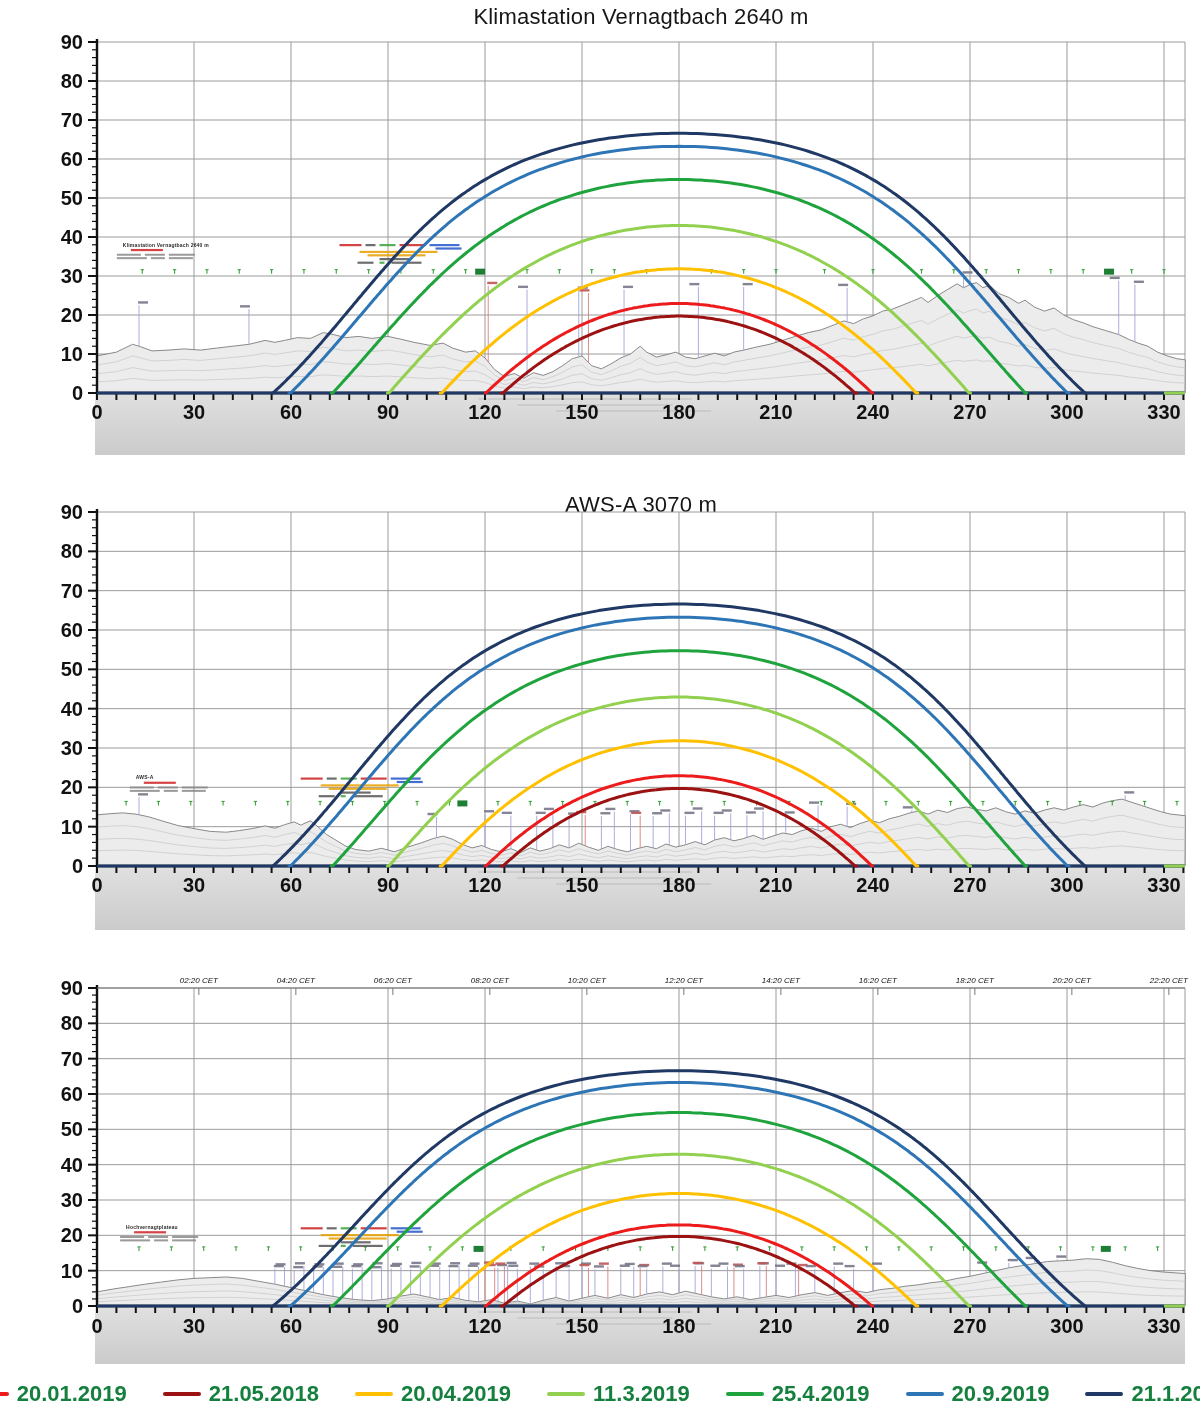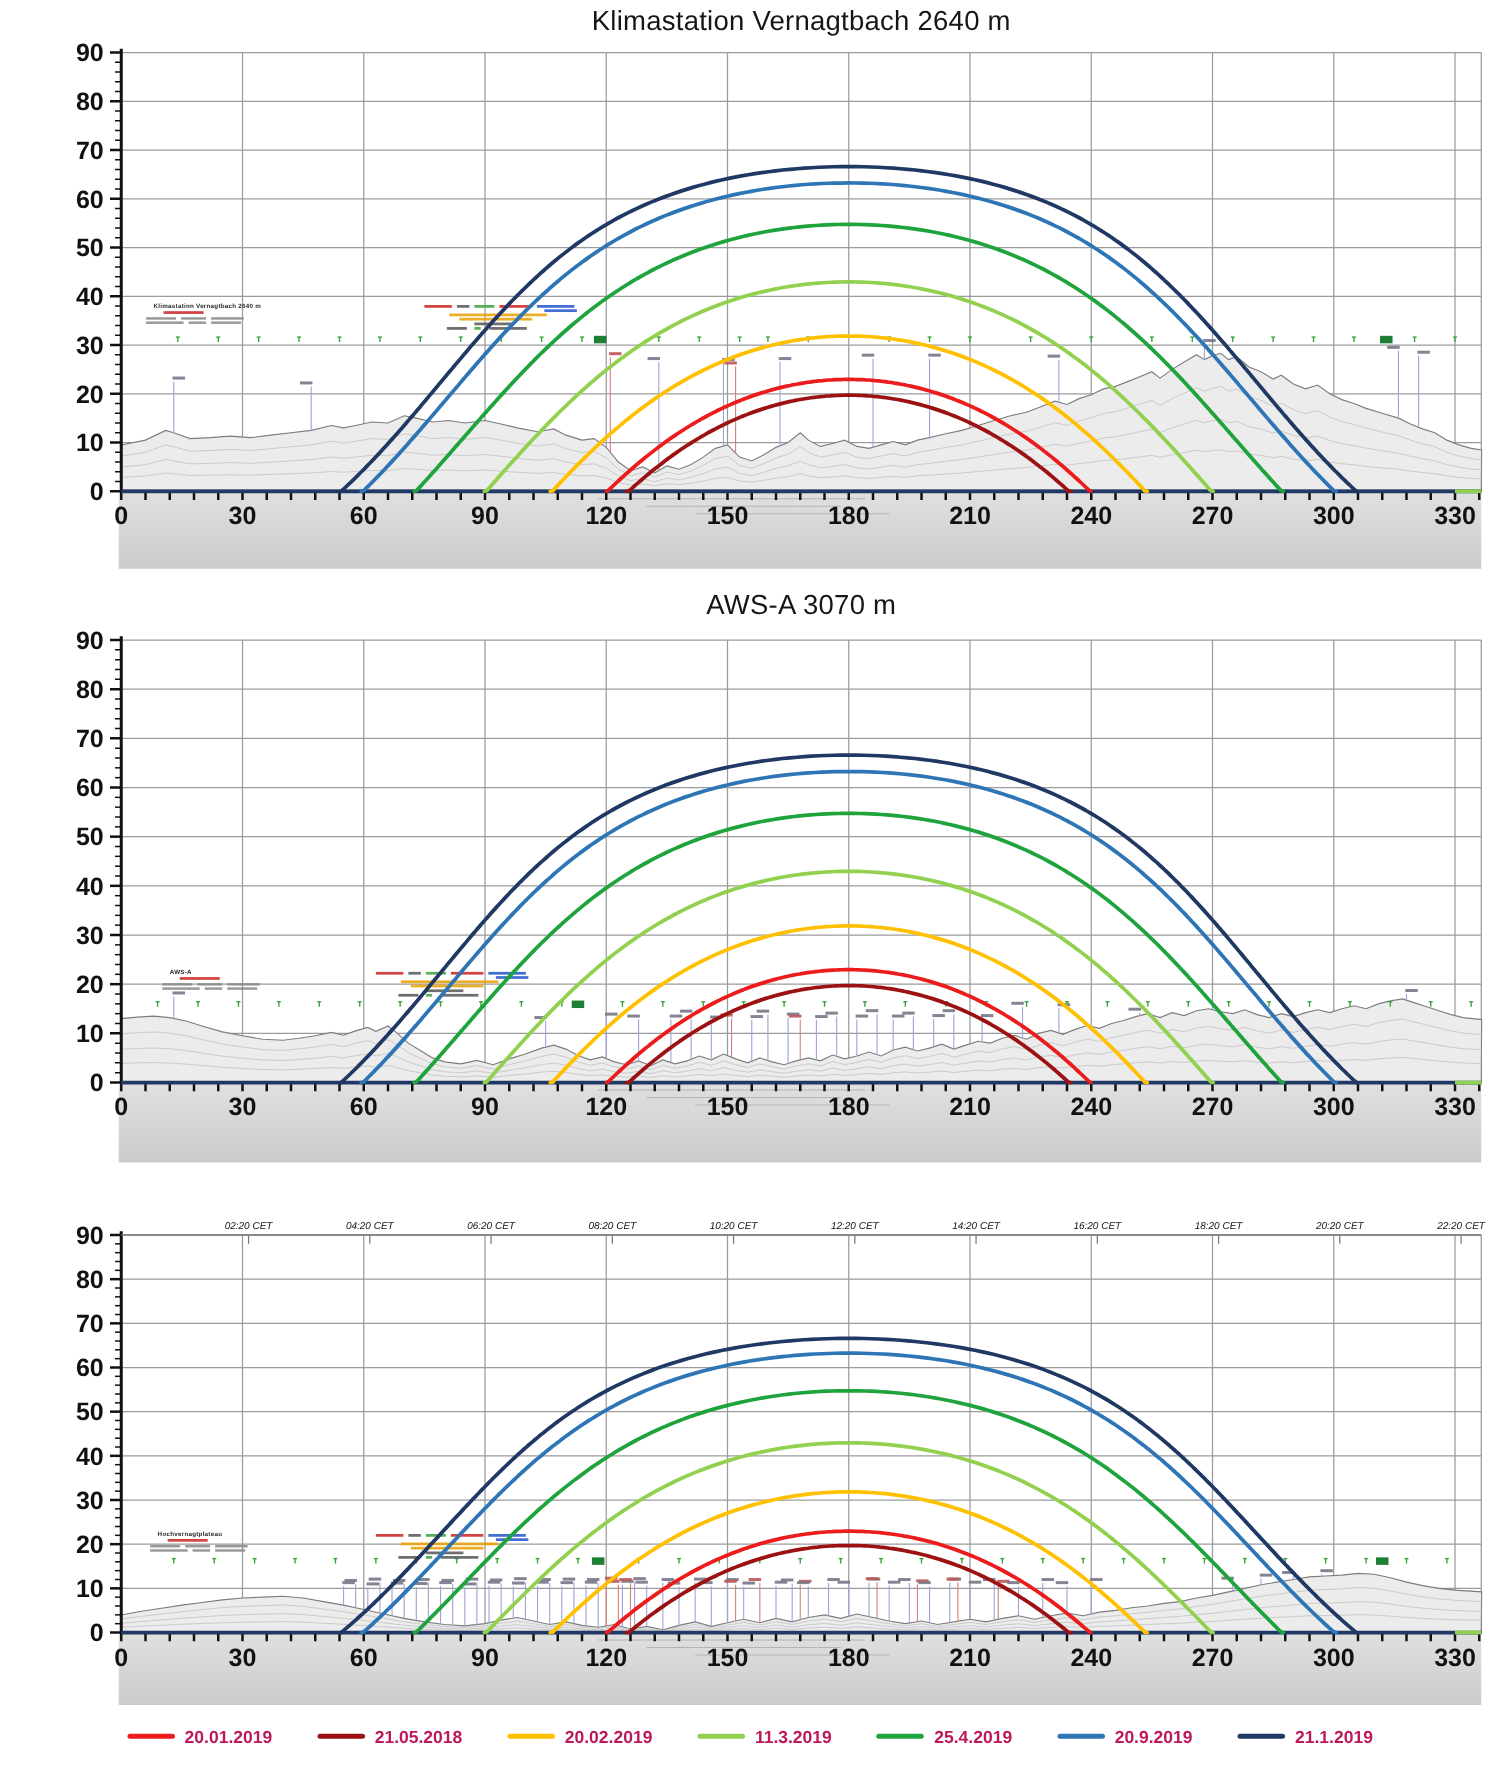--- a/index.html
+++ b/index.html
@@ -5,21 +5,21 @@
   html,body{margin:0;padding:0;background:#ffffff;}
   body{font-family:"Liberation Sans", sans-serif; -webkit-font-smoothing:antialiased;}
   #stage{position:relative;width:1200px;height:1425px;background:#fff;overflow:hidden;}
   .chart-title{position:absolute;left:97px;width:1088px;text-align:center;
     font-size:22px;color:#161616;letter-spacing:.2px;}
   .chart-svg{position:absolute;left:0;}
   #legend{position:absolute;top:1381px;left:0;width:1200px;display:flex;
     justify-content:center;align-items:center;gap:36px;}
   .legend-item{display:flex;align-items:center;}
   .legend-swatch{width:38px;height:4px;border-radius:2px;flex:0 0 auto;}
-  .legend-label{margin-left:8px;font-size:14px;font-weight:700;color:#be185d;}
+  .legend-label{margin-left:8px;font-size:22px;font-weight:700;color:#15803d;}
   svg text{font-family:"Liberation Sans", sans-serif;}
 </style>
 </head>
 <body>
 
 <div id="stage">
 
   <div class="chart-title" style="top:4px">Klimastation Vernagtbach 2640 m</div>
   <svg id="svg-c0" class="chart-svg" style="top:30px" width="1200" height="432" viewBox="0 0 1200 432">
       <defs>
@@ -310,21 +310,21 @@
       <path d="M485.3 363.0L487.2 361.9L489.1 360.0L491.0 358.2L492.9 356.4L494.8 354.6L496.8 352.8L498.7 351.1L500.6 349.3L502.6 347.6L504.6 345.8L506.5 344.1L508.5 342.4L510.5 340.7L512.5 339.0L514.5 337.4L516.5 335.7L518.6 334.1L520.6 332.5L522.7 330.9L524.7 329.3L526.8 327.7L528.9 326.2L531.0 324.6L533.1 323.1L535.2 321.6L537.3 320.1L539.5 318.7L541.6 317.2L543.8 315.8L546.0 314.4L548.2 313.0L550.4 311.6L552.6 310.2L554.8 308.9L557.0 307.6L559.3 306.3L561.5 305.0L563.8 303.8L566.1 302.5L568.4 301.3L570.7 300.1L573.0 299.0L575.3 297.8L577.7 296.7L580.0 295.6L582.4 294.5L584.8 293.5L587.2 292.4L589.6 291.4L592.0 290.5L594.4 289.5L596.8 288.6L599.3 287.7L601.7 286.8L604.2 285.9L606.7 285.1L609.2 284.3L611.7 283.6L614.2 282.8L616.7 282.1L619.2 281.4L621.7 280.7L624.3 280.1L626.8 279.5L629.4 278.9L632.0 278.4L634.5 277.8L637.1 277.4L639.7 276.9L642.3 276.5L644.9 276.0L647.5 275.7L650.1 275.3L652.7 275.0L655.3 274.7L657.9 274.5L660.6 274.2L663.2 274.0L665.8 273.9L668.5 273.7L671.1 273.6L673.7 273.6L676.4 273.5L679.0 273.5L681.6 273.5L684.3 273.6L686.9 273.6L689.5 273.7L692.2 273.9L694.8 274.0L697.4 274.2L700.1 274.5L702.7 274.7L705.3 275.0L707.9 275.3L710.5 275.7L713.1 276.0L715.7 276.5L718.3 276.9L720.9 277.4L723.5 277.8L726.0 278.4L728.6 278.9L731.2 279.5L733.7 280.1L736.3 280.7L738.8 281.4L741.3 282.1L743.8 282.8L746.3 283.6L748.8 284.3L751.3 285.1L753.8 285.9L756.3 286.8L758.7 287.7L761.2 288.6L763.6 289.5L766.0 290.5L768.4 291.4L770.8 292.4L773.2 293.5L775.6 294.5L778.0 295.6L780.3 296.7L782.7 297.8L785.0 299.0L787.3 300.1L789.6 301.3L791.9 302.5L794.2 303.8L796.5 305.0L798.7 306.3L801.0 307.6L803.2 308.9L805.4 310.2L807.6 311.6L809.8 313.0L812.0 314.4L814.2 315.8L816.4 317.2L818.5 318.7L820.7 320.1L822.8 321.6L824.9 323.1L827.0 324.6L829.1 326.2L831.2 327.7L833.3 329.3L835.3 330.9L837.4 332.5L839.4 334.1L841.5 335.7L843.5 337.4L845.5 339.0L847.5 340.7L849.5 342.4L851.5 344.1L853.4 345.8L855.4 347.6L857.4 349.3L859.3 351.1L861.2 352.8L863.2 354.6L865.1 356.4L867.0 358.2L868.9 360.0L870.8 361.9L872.7 363.0" fill="none" stroke="#ec1c1c" stroke-width="3" stroke-linecap="round" stroke-linejoin="round"></path>
       <path d="M501.2 363.0L503.1 362.9L505.0 361.2L506.9 359.4L508.8 357.7L510.7 356.1L512.7 354.4L514.6 352.7L516.5 351.1L518.5 349.4L520.4 347.8L522.4 346.2L524.4 344.6L526.4 343.1L528.4 341.5L530.4 340.0L532.4 338.4L534.4 336.9L536.5 335.4L538.5 333.9L540.6 332.5L542.7 331.0L544.7 329.6L546.8 328.2L548.9 326.8L551.1 325.5L553.2 324.1L555.3 322.8L557.5 321.5L559.6 320.2L561.8 318.9L564.0 317.7L566.1 316.4L568.3 315.2L570.6 314.0L572.8 312.9L575.0 311.7L577.3 310.6L579.5 309.5L581.8 308.4L584.0 307.3L586.3 306.3L588.6 305.3L590.9 304.3L593.2 303.3L595.6 302.4L597.9 301.5L600.2 300.6L602.6 299.7L605.0 298.9L607.3 298.1L609.7 297.3L612.1 296.5L614.5 295.8L616.9 295.1L619.3 294.4L621.8 293.7L624.2 293.1L626.6 292.5L629.1 291.9L631.5 291.3L634.0 290.8L636.4 290.3L638.9 289.8L641.4 289.4L643.9 289.0L646.4 288.6L648.9 288.2L651.4 287.9L653.9 287.6L656.4 287.3L658.9 287.1L661.4 286.8L663.9 286.7L666.4 286.5L668.9 286.4L671.4 286.3L674.0 286.2L676.5 286.1L679.0 286.1L681.5 286.1L684.0 286.2L686.6 286.3L689.1 286.4L691.6 286.5L694.1 286.7L696.6 286.8L699.1 287.1L701.6 287.3L704.1 287.6L706.6 287.9L709.1 288.2L711.6 288.6L714.1 289.0L716.6 289.4L719.1 289.8L721.6 290.3L724.0 290.8L726.5 291.3L728.9 291.9L731.4 292.5L733.8 293.1L736.2 293.7L738.7 294.4L741.1 295.1L743.5 295.8L745.9 296.5L748.3 297.3L750.7 298.1L753.0 298.9L755.4 299.7L757.8 300.6L760.1 301.5L762.4 302.4L764.8 303.3L767.1 304.3L769.4 305.3L771.7 306.3L774.0 307.3L776.2 308.4L778.5 309.5L780.7 310.6L783.0 311.7L785.2 312.9L787.4 314.0L789.7 315.2L791.9 316.4L794.0 317.7L796.2 318.9L798.4 320.2L800.5 321.5L802.7 322.8L804.8 324.1L806.9 325.5L809.1 326.8L811.2 328.2L813.3 329.6L815.3 331.0L817.4 332.5L819.5 333.9L821.5 335.4L823.6 336.9L825.6 338.4L827.6 340.0L829.6 341.5L831.6 343.1L833.6 344.6L835.6 346.2L837.6 347.8L839.5 349.4L841.5 351.1L843.4 352.7L845.3 354.4L847.3 356.1L849.2 357.7L851.1 359.4L853.0 361.2L854.9 362.9L856.8 363.0" fill="none" stroke="#9c1212" stroke-width="3" stroke-linecap="round" stroke-linejoin="round"></path>
       <path d="M440.2 363.0L442.1 362.8L443.9 360.7L445.8 358.7L447.7 356.7L449.6 354.6L451.6 352.6L453.5 350.6L455.4 348.6L457.3 346.6L459.3 344.7L461.2 342.7L463.2 340.7L465.1 338.8L467.1 336.8L469.1 334.9L471.1 332.9L473.1 331.0L475.1 329.1L477.1 327.2L479.1 325.3L481.1 323.5L483.2 321.6L485.2 319.7L487.3 317.9L489.4 316.1L491.5 314.3L493.6 312.5L495.7 310.7L497.8 308.9L499.9 307.1L502.1 305.4L504.3 303.6L506.4 301.9L508.6 300.2L510.8 298.5L513.0 296.9L515.3 295.2L517.5 293.6L519.8 291.9L522.1 290.3L524.3 288.7L526.6 287.2L529.0 285.6L531.3 284.1L533.7 282.6L536.0 281.1L538.4 279.6L540.8 278.1L543.2 276.7L545.6 275.3L548.1 273.9L550.6 272.5L553.0 271.1L555.5 269.8L558.0 268.5L560.6 267.2L563.1 266.0L565.7 264.7L568.2 263.5L570.8 262.3L573.4 261.2L576.1 260.0L578.7 258.9L581.4 257.8L584.0 256.8L586.7 255.7L589.4 254.7L592.2 253.7L594.9 252.8L597.6 251.9L600.4 251.0L603.2 250.1L606.0 249.3L608.8 248.5L611.6 247.7L614.4 247.0L617.3 246.2L620.1 245.6L623.0 244.9L625.9 244.3L628.8 243.7L631.7 243.1L634.6 242.6L637.5 242.1L640.4 241.7L643.4 241.2L646.3 240.9L649.2 240.5L652.2 240.2L655.2 239.9L658.1 239.6L661.1 239.4L664.1 239.2L667.1 239.1L670.0 238.9L673.0 238.9L676.0 238.8L679.0 238.8L682.0 238.8L685.0 238.9L688.0 238.9L690.9 239.1L693.9 239.2L696.9 239.4L699.9 239.6L702.8 239.9L705.8 240.2L708.8 240.5L711.7 240.9L714.6 241.2L717.6 241.7L720.5 242.1L723.4 242.6L726.3 243.1L729.2 243.7L732.1 244.3L735.0 244.9L737.9 245.6L740.7 246.2L743.6 247.0L746.4 247.7L749.2 248.5L752.0 249.3L754.8 250.1L757.6 251.0L760.4 251.9L763.1 252.8L765.8 253.7L768.6 254.7L771.3 255.7L774.0 256.8L776.6 257.8L779.3 258.9L781.9 260.0L784.6 261.2L787.2 262.3L789.8 263.5L792.3 264.7L794.9 266.0L797.4 267.2L800.0 268.5L802.5 269.8L805.0 271.1L807.4 272.5L809.9 273.9L812.4 275.3L814.8 276.7L817.2 278.1L819.6 279.6L822.0 281.1L824.3 282.6L826.7 284.1L829.0 285.6L831.4 287.2L833.7 288.7L835.9 290.3L838.2 291.9L840.5 293.6L842.7 295.2L845.0 296.9L847.2 298.5L849.4 300.2L851.6 301.9L853.7 303.6L855.9 305.4L858.1 307.1L860.2 308.9L862.3 310.7L864.4 312.5L866.5 314.3L868.6 316.1L870.7 317.9L872.8 319.7L874.8 321.6L876.9 323.5L878.9 325.3L880.9 327.2L882.9 329.1L884.9 331.0L886.9 332.9L888.9 334.9L890.9 336.8L892.9 338.8L894.8 340.7L896.8 342.7L898.7 344.7L900.7 346.6L902.6 348.6L904.5 350.6L906.4 352.6L908.4 354.6L910.3 356.7L912.2 358.7L914.1 360.7L915.9 362.8L917.8 363.0" fill="none" stroke="#ffc000" stroke-width="3" stroke-linecap="round" stroke-linejoin="round"></path>
       <path d="M387.5 363.0L389.4 362.5L391.3 360.4L393.2 358.2L395.0 356.1L396.9 354.0L398.8 351.8L400.7 349.7L402.6 347.6L404.5 345.5L406.4 343.3L408.3 341.2L410.2 339.1L412.1 337.0L414.1 334.9L416.0 332.7L417.9 330.6L419.8 328.5L421.8 326.4L423.7 324.3L425.7 322.2L427.6 320.2L429.6 318.1L431.6 316.0L433.5 313.9L435.5 311.9L437.5 309.8L439.5 307.7L441.5 305.7L443.6 303.7L445.6 301.6L447.6 299.6L449.7 297.6L451.8 295.6L453.8 293.6L455.9 291.6L458.0 289.6L460.2 287.6L462.3 285.6L464.4 283.7L466.6 281.7L468.8 279.8L470.9 277.8L473.1 275.9L475.4 274.0L477.6 272.1L479.8 270.2L482.1 268.4L484.4 266.5L486.7 264.7L489.0 262.8L491.4 261.0L493.7 259.2L496.1 257.4L498.5 255.7L500.9 253.9L503.3 252.2L505.8 250.4L508.3 248.7L510.8 247.0L513.3 245.4L515.8 243.7L518.4 242.1L521.0 240.4L523.6 238.9L526.2 237.3L528.9 235.7L531.6 234.2L534.3 232.7L537.0 231.2L539.7 229.7L542.5 228.3L545.3 226.8L548.1 225.4L551.0 224.1L553.9 222.7L556.8 221.4L559.7 220.1L562.7 218.8L565.6 217.6L568.6 216.4L571.7 215.2L574.7 214.1L577.8 212.9L580.9 211.8L584.0 210.8L587.2 209.7L590.3 208.7L593.5 207.8L596.7 206.8L600.0 205.9L603.2 205.1L606.5 204.2L609.8 203.5L613.2 202.7L616.5 202.0L619.9 201.3L623.2 200.6L626.6 200.0L630.1 199.4L633.5 198.9L636.9 198.4L640.4 197.9L643.9 197.5L647.3 197.1L650.8 196.8L654.3 196.5L657.8 196.2L661.4 196.0L664.9 195.8L668.4 195.7L671.9 195.6L675.5 195.5L679.0 195.5L682.5 195.5L686.1 195.6L689.6 195.7L693.1 195.8L696.6 196.0L700.2 196.2L703.7 196.5L707.2 196.8L710.7 197.1L714.1 197.5L717.6 197.9L721.1 198.4L724.5 198.9L727.9 199.4L731.4 200.0L734.8 200.6L738.1 201.3L741.5 202.0L744.8 202.7L748.2 203.5L751.5 204.2L754.8 205.1L758.0 205.9L761.3 206.8L764.5 207.8L767.7 208.7L770.8 209.7L774.0 210.8L777.1 211.8L780.2 212.9L783.3 214.1L786.3 215.2L789.4 216.4L792.4 217.6L795.3 218.8L798.3 220.1L801.2 221.4L804.1 222.7L807.0 224.1L809.9 225.4L812.7 226.8L815.5 228.3L818.3 229.7L821.0 231.2L823.7 232.7L826.4 234.2L829.1 235.7L831.8 237.3L834.4 238.9L837.0 240.4L839.6 242.1L842.2 243.7L844.7 245.4L847.2 247.0L849.7 248.7L852.2 250.4L854.7 252.2L857.1 253.9L859.5 255.7L861.9 257.4L864.3 259.2L866.6 261.0L869.0 262.8L871.3 264.7L873.6 266.5L875.9 268.4L878.2 270.2L880.4 272.1L882.6 274.0L884.9 275.9L887.1 277.8L889.2 279.8L891.4 281.7L893.6 283.7L895.7 285.6L897.8 287.6L900.0 289.6L902.1 291.6L904.2 293.6L906.2 295.6L908.3 297.6L910.4 299.6L912.4 301.6L914.4 303.7L916.5 305.7L918.5 307.7L920.5 309.8L922.5 311.9L924.5 313.9L926.4 316.0L928.4 318.1L930.4 320.2L932.3 322.2L934.3 324.3L936.2 326.4L938.2 328.5L940.1 330.6L942.0 332.7L943.9 334.9L945.9 337.0L947.8 339.1L949.7 341.2L951.6 343.3L953.5 345.5L955.4 347.6L957.3 349.7L959.2 351.8L961.1 354.0L963.0 356.1L964.8 358.2L966.7 360.4L968.6 362.5L970.5 363.0" fill="none" stroke="#92d050" stroke-width="3" stroke-linecap="round" stroke-linejoin="round"></path>
       <path d="M331.4 363.0L333.3 362.4L335.2 360.3L337.1 358.3L338.9 356.2L340.8 354.2L342.7 352.1L344.5 350.0L346.4 347.9L348.3 345.9L350.1 343.8L352.0 341.7L353.8 339.6L355.7 337.5L357.5 335.4L359.4 333.3L361.2 331.2L363.1 329.0L364.9 326.9L366.8 324.8L368.6 322.7L370.5 320.6L372.4 318.4L374.2 316.3L376.1 314.2L377.9 312.1L379.8 309.9L381.7 307.8L383.5 305.7L385.4 303.5L387.3 301.4L389.2 299.3L391.1 297.1L393.0 295.0L394.9 292.9L396.8 290.7L398.7 288.6L400.6 286.5L402.6 284.3L404.5 282.2L406.5 280.1L408.4 278.0L410.4 275.8L412.4 273.7L414.4 271.6L416.4 269.5L418.4 267.4L420.4 265.3L422.5 263.2L424.5 261.1L426.6 259.0L428.6 256.9L430.7 254.8L432.8 252.8L435.0 250.7L437.1 248.6L439.3 246.6L441.4 244.5L443.6 242.5L445.8 240.5L448.1 238.4L450.3 236.4L452.6 234.4L454.9 232.4L457.2 230.4L459.5 228.4L461.9 226.5L464.3 224.5L466.7 222.5L469.1 220.6L471.5 218.7L474.0 216.8L476.5 214.9L479.1 213.0L481.6 211.1L484.2 209.2L486.9 207.4L489.5 205.6L492.2 203.8L494.9 202.0L497.7 200.2L500.5 198.4L503.3 196.7L506.1 194.9L509.0 193.2L511.9 191.6L514.9 189.9L517.9 188.3L520.9 186.6L524.0 185.0L527.1 183.5L530.3 181.9L533.5 180.4L536.7 178.9L540.0 177.4L543.4 176.0L546.7 174.6L550.1 173.2L553.6 171.8L557.1 170.5L560.6 169.2L564.2 168.0L567.8 166.8L571.5 165.6L575.2 164.4L579.0 163.3L582.8 162.2L586.6 161.2L590.5 160.2L594.4 159.2L598.3 158.3L602.3 157.4L606.4 156.6L610.4 155.8L614.5 155.0L618.7 154.3L622.8 153.7L627.0 153.1L631.3 152.5L635.5 152.0L639.8 151.5L644.1 151.1L648.4 150.7L652.8 150.4L657.1 150.1L661.5 149.9L665.8 149.7L670.2 149.6L674.6 149.5L679.0 149.5L683.4 149.5L687.8 149.6L692.2 149.7L696.5 149.9L700.9 150.1L705.2 150.4L709.6 150.7L713.9 151.1L718.2 151.5L722.5 152.0L726.7 152.5L731.0 153.1L735.2 153.7L739.3 154.3L743.5 155.0L747.6 155.8L751.6 156.6L755.7 157.4L759.7 158.3L763.6 159.2L767.5 160.2L771.4 161.2L775.2 162.2L779.0 163.3L782.8 164.4L786.5 165.6L790.2 166.8L793.8 168.0L797.4 169.2L800.9 170.5L804.4 171.8L807.9 173.2L811.3 174.6L814.6 176.0L818.0 177.4L821.3 178.9L824.5 180.4L827.7 181.9L830.9 183.5L834.0 185.0L837.1 186.6L840.1 188.3L843.1 189.9L846.1 191.6L849.0 193.2L851.9 194.9L854.7 196.7L857.5 198.4L860.3 200.2L863.1 202.0L865.8 203.8L868.5 205.6L871.1 207.4L873.8 209.2L876.4 211.1L878.9 213.0L881.5 214.9L884.0 216.8L886.5 218.7L888.9 220.6L891.3 222.5L893.7 224.5L896.1 226.5L898.5 228.4L900.8 230.4L903.1 232.4L905.4 234.4L907.7 236.4L909.9 238.4L912.2 240.5L914.4 242.5L916.6 244.5L918.7 246.6L920.9 248.6L923.0 250.7L925.2 252.8L927.3 254.8L929.4 256.9L931.4 259.0L933.5 261.1L935.5 263.2L937.6 265.3L939.6 267.4L941.6 269.5L943.6 271.6L945.6 273.7L947.6 275.8L949.6 278.0L951.5 280.1L953.5 282.2L955.4 284.3L957.4 286.5L959.3 288.6L961.2 290.7L963.1 292.9L965.0 295.0L966.9 297.1L968.8 299.3L970.7 301.4L972.6 303.5L974.5 305.7L976.3 307.8L978.2 309.9L980.1 312.1L981.9 314.2L983.8 316.3L985.6 318.4L987.5 320.6L989.4 322.7L991.2 324.8L993.1 326.9L994.9 329.0L996.8 331.2L998.6 333.3L1000.5 335.4L1002.3 337.5L1004.2 339.6L1006.0 341.7L1007.9 343.8L1009.7 345.9L1011.6 347.9L1013.5 350.0L1015.3 352.1L1017.2 354.2L1019.1 356.2L1020.9 358.3L1022.8 360.3L1024.7 362.4L1026.6 363.0" fill="none" stroke="#1fa33c" stroke-width="3" stroke-linecap="round" stroke-linejoin="round"></path>
       <path d="M289.0 363.0L290.9 362.6L292.8 360.7L294.6 358.9L296.5 357.0L298.4 355.1L300.2 353.2L302.1 351.3L303.9 349.4L305.8 347.5L307.6 345.6L309.4 343.6L311.2 341.7L313.1 339.7L314.9 337.7L316.7 335.8L318.5 333.8L320.3 331.8L322.1 329.8L323.9 327.8L325.7 325.8L327.4 323.8L329.2 321.7L331.0 319.7L332.8 317.7L334.6 315.6L336.4 313.6L338.1 311.5L339.9 309.5L341.7 307.4L343.5 305.3L345.2 303.3L347.0 301.2L348.8 299.1L350.6 297.0L352.3 294.9L354.1 292.8L355.9 290.7L357.7 288.6L359.5 286.5L361.3 284.4L363.1 282.3L364.9 280.2L366.7 278.1L368.5 275.9L370.3 273.8L372.1 271.7L373.9 269.6L375.8 267.4L377.6 265.3L379.5 263.2L381.3 261.0L383.2 258.9L385.0 256.8L386.9 254.6L388.8 252.5L390.7 250.4L392.6 248.2L394.5 246.1L396.4 244.0L398.4 241.8L400.3 239.7L402.3 237.6L404.3 235.5L406.3 233.3L408.3 231.2L410.3 229.1L412.4 227.0L414.4 224.9L416.5 222.7L418.6 220.6L420.7 218.5L422.8 216.4L425.0 214.3L427.1 212.3L429.3 210.2L431.6 208.1L433.8 206.0L436.1 204.0L438.4 201.9L440.7 199.8L443.0 197.8L445.4 195.8L447.8 193.7L450.2 191.7L452.7 189.7L455.2 187.7L457.7 185.7L460.3 183.7L462.9 181.8L465.5 179.8L468.2 177.9L470.9 175.9L473.7 174.0L476.5 172.1L479.3 170.2L482.2 168.4L485.1 166.5L488.1 164.7L491.2 162.8L494.2 161.0L497.4 159.3L500.6 157.5L503.8 155.8L507.1 154.0L510.4 152.3L513.9 150.7L517.3 149.0L520.9 147.4L524.5 145.8L528.1 144.2L531.8 142.7L535.6 141.2L539.5 139.7L543.4 138.3L547.4 136.9L551.5 135.5L555.6 134.2L559.8 132.9L564.1 131.6L568.5 130.4L572.9 129.2L577.4 128.1L581.9 127.0L586.6 125.9L591.3 124.9L596.0 124.0L600.9 123.1L605.8 122.2L610.7 121.4L615.7 120.7L620.8 120.0L625.9 119.4L631.1 118.8L636.3 118.3L641.5 117.8L646.8 117.4L652.1 117.1L657.5 116.8L662.8 116.6L668.2 116.4L673.6 116.4L679.0 116.3L684.4 116.4L689.8 116.4L695.2 116.6L700.5 116.8L705.9 117.1L711.2 117.4L716.5 117.8L721.7 118.3L726.9 118.8L732.1 119.4L737.2 120.0L742.3 120.7L747.3 121.4L752.2 122.2L757.1 123.1L762.0 124.0L766.7 124.9L771.4 125.9L776.1 127.0L780.6 128.1L785.1 129.2L789.5 130.4L793.9 131.6L798.2 132.9L802.4 134.2L806.5 135.5L810.6 136.9L814.6 138.3L818.5 139.7L822.4 141.2L826.2 142.7L829.9 144.2L833.5 145.8L837.1 147.4L840.7 149.0L844.1 150.7L847.6 152.3L850.9 154.0L854.2 155.8L857.4 157.5L860.6 159.3L863.8 161.0L866.8 162.8L869.9 164.7L872.9 166.5L875.8 168.4L878.7 170.2L881.5 172.1L884.3 174.0L887.1 175.9L889.8 177.9L892.5 179.8L895.1 181.8L897.7 183.7L900.3 185.7L902.8 187.7L905.3 189.7L907.8 191.7L910.2 193.7L912.6 195.8L915.0 197.8L917.3 199.8L919.6 201.9L921.9 204.0L924.2 206.0L926.4 208.1L928.7 210.2L930.9 212.3L933.0 214.3L935.2 216.4L937.3 218.5L939.4 220.6L941.5 222.7L943.6 224.9L945.6 227.0L947.7 229.1L949.7 231.2L951.7 233.3L953.7 235.5L955.7 237.6L957.7 239.7L959.6 241.8L961.6 244.0L963.5 246.1L965.4 248.2L967.3 250.4L969.2 252.5L971.1 254.6L973.0 256.8L974.8 258.9L976.7 261.0L978.5 263.2L980.4 265.3L982.2 267.4L984.1 269.6L985.9 271.7L987.7 273.8L989.5 275.9L991.3 278.1L993.1 280.2L994.9 282.3L996.7 284.4L998.5 286.5L1000.3 288.6L1002.1 290.7L1003.9 292.8L1005.7 294.9L1007.4 297.0L1009.2 299.1L1011.0 301.2L1012.8 303.3L1014.5 305.3L1016.3 307.4L1018.1 309.5L1019.9 311.5L1021.6 313.6L1023.4 315.6L1025.2 317.7L1027.0 319.7L1028.8 321.7L1030.6 323.8L1032.3 325.8L1034.1 327.8L1035.9 329.8L1037.7 331.8L1039.5 333.8L1041.3 335.8L1043.1 337.7L1044.9 339.7L1046.8 341.7L1048.6 343.6L1050.4 345.6L1052.2 347.5L1054.1 349.4L1055.9 351.3L1057.8 353.2L1059.6 355.1L1061.5 357.0L1063.4 358.9L1065.2 360.7L1067.1 362.6L1069.0 363.0" fill="none" stroke="#2e75b6" stroke-width="3" stroke-linecap="round" stroke-linejoin="round"></path>
       <path d="M272.9 363.0L274.8 361.4L276.6 359.6L278.5 357.8L280.4 356.1L282.2 354.3L284.1 352.5L285.9 350.7L287.7 348.8L289.6 347.0L291.4 345.2L293.2 343.3L295.0 341.4L296.8 339.6L298.6 337.7L300.4 335.8L302.2 333.9L304.0 332.0L305.7 330.0L307.5 328.1L309.3 326.2L311.0 324.2L312.8 322.3L314.6 320.3L316.3 318.3L318.1 316.4L319.8 314.4L321.6 312.4L323.3 310.4L325.0 308.4L326.8 306.3L328.5 304.3L330.3 302.3L332.0 300.3L333.7 298.2L335.5 296.2L337.2 294.1L338.9 292.1L340.7 290.0L342.4 287.9L344.1 285.9L345.9 283.8L347.6 281.7L349.4 279.6L351.1 277.5L352.9 275.4L354.6 273.3L356.4 271.2L358.1 269.1L359.9 267.0L361.7 264.9L363.4 262.8L365.2 260.7L367.0 258.6L368.8 256.5L370.6 254.3L372.4 252.2L374.2 250.1L376.0 247.9L377.8 245.8L379.7 243.7L381.5 241.6L383.4 239.4L385.2 237.3L387.1 235.2L389.0 233.0L390.9 230.9L392.8 228.8L394.7 226.6L396.7 224.5L398.6 222.4L400.6 220.2L402.6 218.1L404.6 216.0L406.6 213.9L408.6 211.7L410.7 209.6L412.8 207.5L414.8 205.4L417.0 203.3L419.1 201.2L421.3 199.1L423.4 197.0L425.7 194.9L427.9 192.8L430.2 190.7L432.4 188.6L434.8 186.6L437.1 184.5L439.5 182.4L441.9 180.4L444.3 178.4L446.8 176.3L449.3 174.3L451.9 172.3L454.5 170.3L457.1 168.3L459.8 166.3L462.5 164.3L465.3 162.4L468.1 160.4L470.9 158.5L473.8 156.6L476.8 154.7L479.8 152.8L482.9 150.9L486.0 149.1L489.2 147.3L492.4 145.4L495.8 143.6L499.1 141.9L502.6 140.1L506.1 138.4L509.7 136.7L513.3 135.0L517.0 133.4L520.9 131.7L524.7 130.2L528.7 128.6L532.7 127.1L536.9 125.6L541.1 124.1L545.4 122.7L549.8 121.3L554.3 119.9L558.8 118.6L563.5 117.4L568.2 116.1L573.1 114.9L578.0 113.8L583.0 112.7L588.1 111.7L593.3 110.7L598.6 109.8L604.0 108.9L609.4 108.1L614.9 107.4L620.5 106.7L626.1 106.0L631.9 105.5L637.6 105.0L643.4 104.5L649.3 104.2L655.2 103.8L661.1 103.6L667.1 103.4L673.0 103.3L679.0 103.3L685.0 103.3L690.9 103.4L696.9 103.6L702.8 103.8L708.7 104.2L714.6 104.5L720.4 105.0L726.1 105.5L731.9 106.0L737.5 106.7L743.1 107.4L748.6 108.1L754.0 108.9L759.4 109.8L764.7 110.7L769.9 111.7L775.0 112.7L780.0 113.8L784.9 114.9L789.8 116.1L794.5 117.4L799.2 118.6L803.7 119.9L808.2 121.3L812.6 122.7L816.9 124.1L821.1 125.6L825.3 127.1L829.3 128.6L833.3 130.2L837.1 131.7L841.0 133.4L844.7 135.0L848.3 136.7L851.9 138.4L855.4 140.1L858.9 141.9L862.2 143.6L865.6 145.4L868.8 147.3L872.0 149.1L875.1 150.9L878.2 152.8L881.2 154.7L884.2 156.6L887.1 158.5L889.9 160.4L892.7 162.4L895.5 164.3L898.2 166.3L900.9 168.3L903.5 170.3L906.1 172.3L908.7 174.3L911.2 176.3L913.7 178.4L916.1 180.4L918.5 182.4L920.9 184.5L923.2 186.6L925.6 188.6L927.8 190.7L930.1 192.8L932.3 194.9L934.6 197.0L936.7 199.1L938.9 201.2L941.0 203.3L943.2 205.4L945.2 207.5L947.3 209.6L949.4 211.7L951.4 213.9L953.4 216.0L955.4 218.1L957.4 220.2L959.4 222.4L961.3 224.5L963.3 226.6L965.2 228.8L967.1 230.9L969.0 233.0L970.9 235.2L972.8 237.3L974.6 239.4L976.5 241.6L978.3 243.7L980.2 245.8L982.0 247.9L983.8 250.1L985.6 252.2L987.4 254.3L989.2 256.5L991.0 258.6L992.8 260.7L994.6 262.8L996.3 264.9L998.1 267.0L999.9 269.1L1001.6 271.2L1003.4 273.3L1005.1 275.4L1006.9 277.5L1008.6 279.6L1010.4 281.7L1012.1 283.8L1013.9 285.9L1015.6 287.9L1017.3 290.0L1019.1 292.1L1020.8 294.1L1022.5 296.2L1024.3 298.2L1026.0 300.3L1027.7 302.3L1029.5 304.3L1031.2 306.3L1033.0 308.4L1034.7 310.4L1036.4 312.4L1038.2 314.4L1039.9 316.4L1041.7 318.3L1043.4 320.3L1045.2 322.3L1047.0 324.2L1048.7 326.2L1050.5 328.1L1052.3 330.0L1054.0 332.0L1055.8 333.9L1057.6 335.8L1059.4 337.7L1061.2 339.6L1063.0 341.4L1064.8 343.3L1066.6 345.2L1068.4 347.0L1070.3 348.8L1072.1 350.7L1073.9 352.5L1075.8 354.3L1077.6 356.1L1079.5 357.8L1081.4 359.6L1083.2 361.4L1085.1 363.0" fill="none" stroke="#1f3864" stroke-width="3" stroke-linecap="round" stroke-linejoin="round"></path>
       <line x1="1164" y1="363" x2="1185" y2="363" stroke="#92d050" stroke-width="3"></line>
     </svg>
 
-  <div class="chart-title" style="top:471px">AWS-A 3070 m</div>
+  <div class="chart-title" style="top:492px">AWS-A 3070 m</div>
   <svg id="svg-c1" class="chart-svg" style="top:500px" width="1200" height="435" viewBox="0 0 1200 435">
       <defs>
         <linearGradient id="band1" x1="0" y1="0" x2="0" y2="1">
           <stop offset="0" stop-color="#e0e0e0"></stop>
           <stop offset="1" stop-color="#cbcbcb"></stop>
         </linearGradient>
       </defs>
       <rect x="95" y="366" width="1090" height="64" fill="url(#band1)"></rect>
       <g stroke="#9b9b9b" stroke-width="1">
         <line x1="97" y1="326.66700000000003" x2="1185" y2="326.66700000000003"></line>
@@ -1072,21 +1072,21 @@
     <div class="legend-item">
       <div class="legend-swatch" style="background: rgb(236, 28, 28);"></div>
       <div class="legend-label">20.01.2019</div>
     </div>
     <div class="legend-item">
       <div class="legend-swatch" style="background: rgb(156, 18, 18);"></div>
       <div class="legend-label">21.05.2018</div>
     </div>
     <div class="legend-item">
       <div class="legend-swatch" style="background: rgb(255, 192, 0);"></div>
-      <div class="legend-label">20.02.2019</div>
+      <div class="legend-label">20.04.2019</div>
     </div>
     <div class="legend-item">
       <div class="legend-swatch" style="background: rgb(146, 208, 80);"></div>
       <div class="legend-label">11.3.2019</div>
     </div>
     <div class="legend-item">
       <div class="legend-swatch" style="background: rgb(31, 163, 60);"></div>
       <div class="legend-label">25.4.2019</div>
     </div>
     <div class="legend-item">

